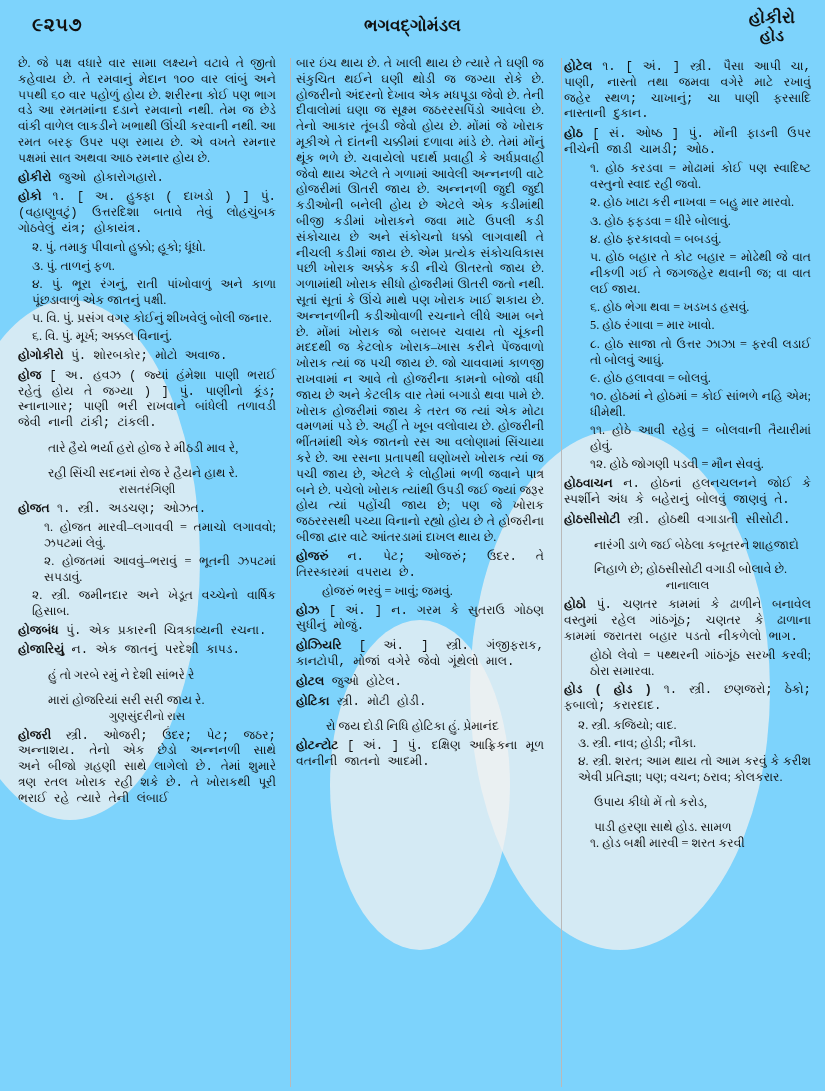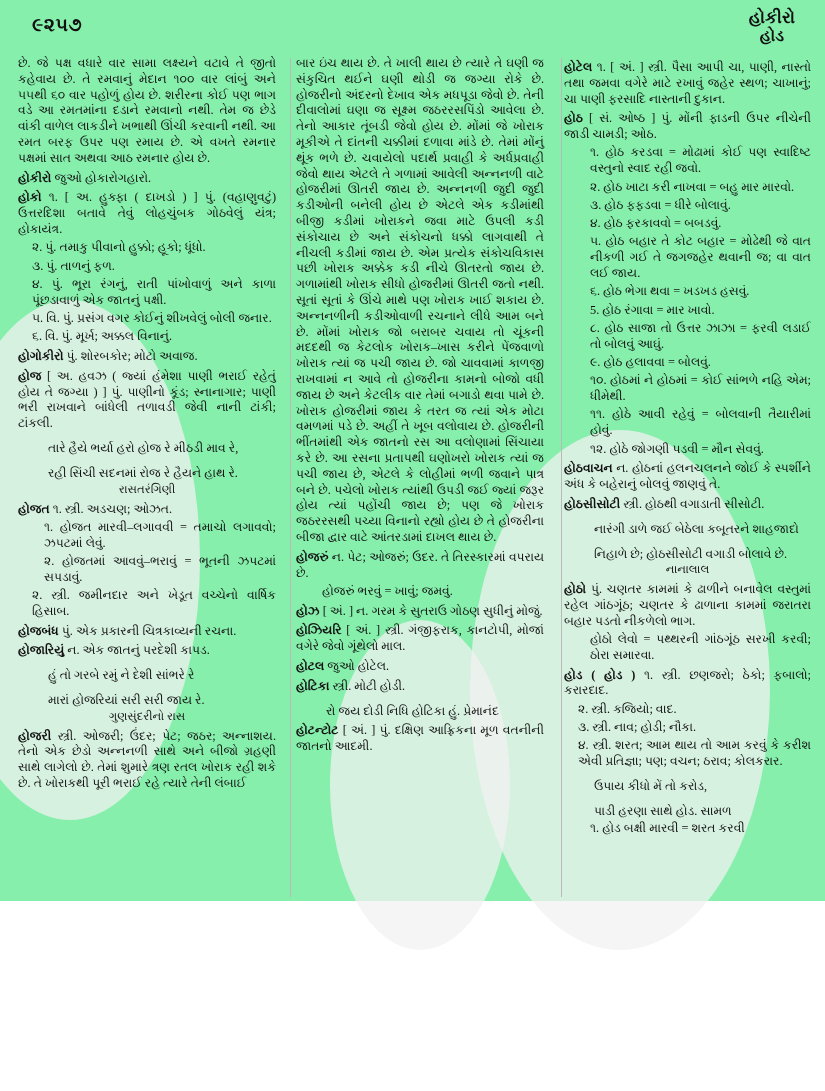--- a/index.html
+++ b/index.html
@@ -6,24 +6,24 @@
   html,body{margin:0;padding:0;background:#ffffff;}
   body{
     width:825px;height:1091px;
     font-family:"Liberation Serif","DejaVu Serif",serif;
     color:#111;
     position:relative;
     overflow:hidden;
   }
   .page{
     position:relative;
-    width:825px;height:901px;
+    width:825px;height:1091px;
     box-sizing:border-box;
     padding:0;
-    background:#86efac;
+    background:#7dd3fc;
   }
   
   .wm{position:absolute;border-radius:50%;background:#f1f1f1;opacity:.75;pointer-events:none;}
   .wm1{left:-60px;top:300px;width:260px;height:520px;}
   .wm2{left:470px;top:430px;width:300px;height:520px;}
   .wm3{left:330px;top:620px;width:180px;height:330px;}
 
   header.masthead{
     position:relative;
     height:54px;
@@ -63,38 +63,39 @@
   .col.c3{width:auto;flex:1;padding-left:10px;}
   .rule{
     position:absolute;top:2px;bottom:0;width:1px;
     background:#b9b9b9;
   }
   .rule.r1{left:272px;}
   .rule.r2{left:543px;}
 
   p{margin:0 0 2.5px 0;}
   p.cont{text-indent:0;}
-  p.entry{margin-top:4px;text-indent:-0.0em;}
+  p.entry{margin-top:4px;text-indent:-0.0em;font-family:Liberation Mono, monospace;}
   p.sense{margin-left:14px;text-indent:-0.0em;}
   p.sub{margin-left:26px;}
   p.quote{margin-left:30px;margin-top:9px;margin-bottom:1px;text-align:left;}
   p.src{text-align:center;margin-top:0;margin-bottom:4px;font-size:11.6px;}
   .hw{font-weight:700;}
 </style>
 </head>
 <body>
 
 <div class="page">
 
   <div class="wm wm1"></div>
   <div class="wm wm2"></div>
   <div class="wm wm3"></div>
 
   <header class="masthead">
     <span class="folio">૯૨૫૭</span>
+    <span class="booktitle">ભગવદ્ગોમંડલ</span>
     <span class="guide">
       <span class="g1">હોકીરો</span>
       <span class="g2">હોડ</span>
     </span>
   </header>
 
   <div class="columns">
     <div class="rule r1"></div>
     <div class="rule r2"></div>
 

